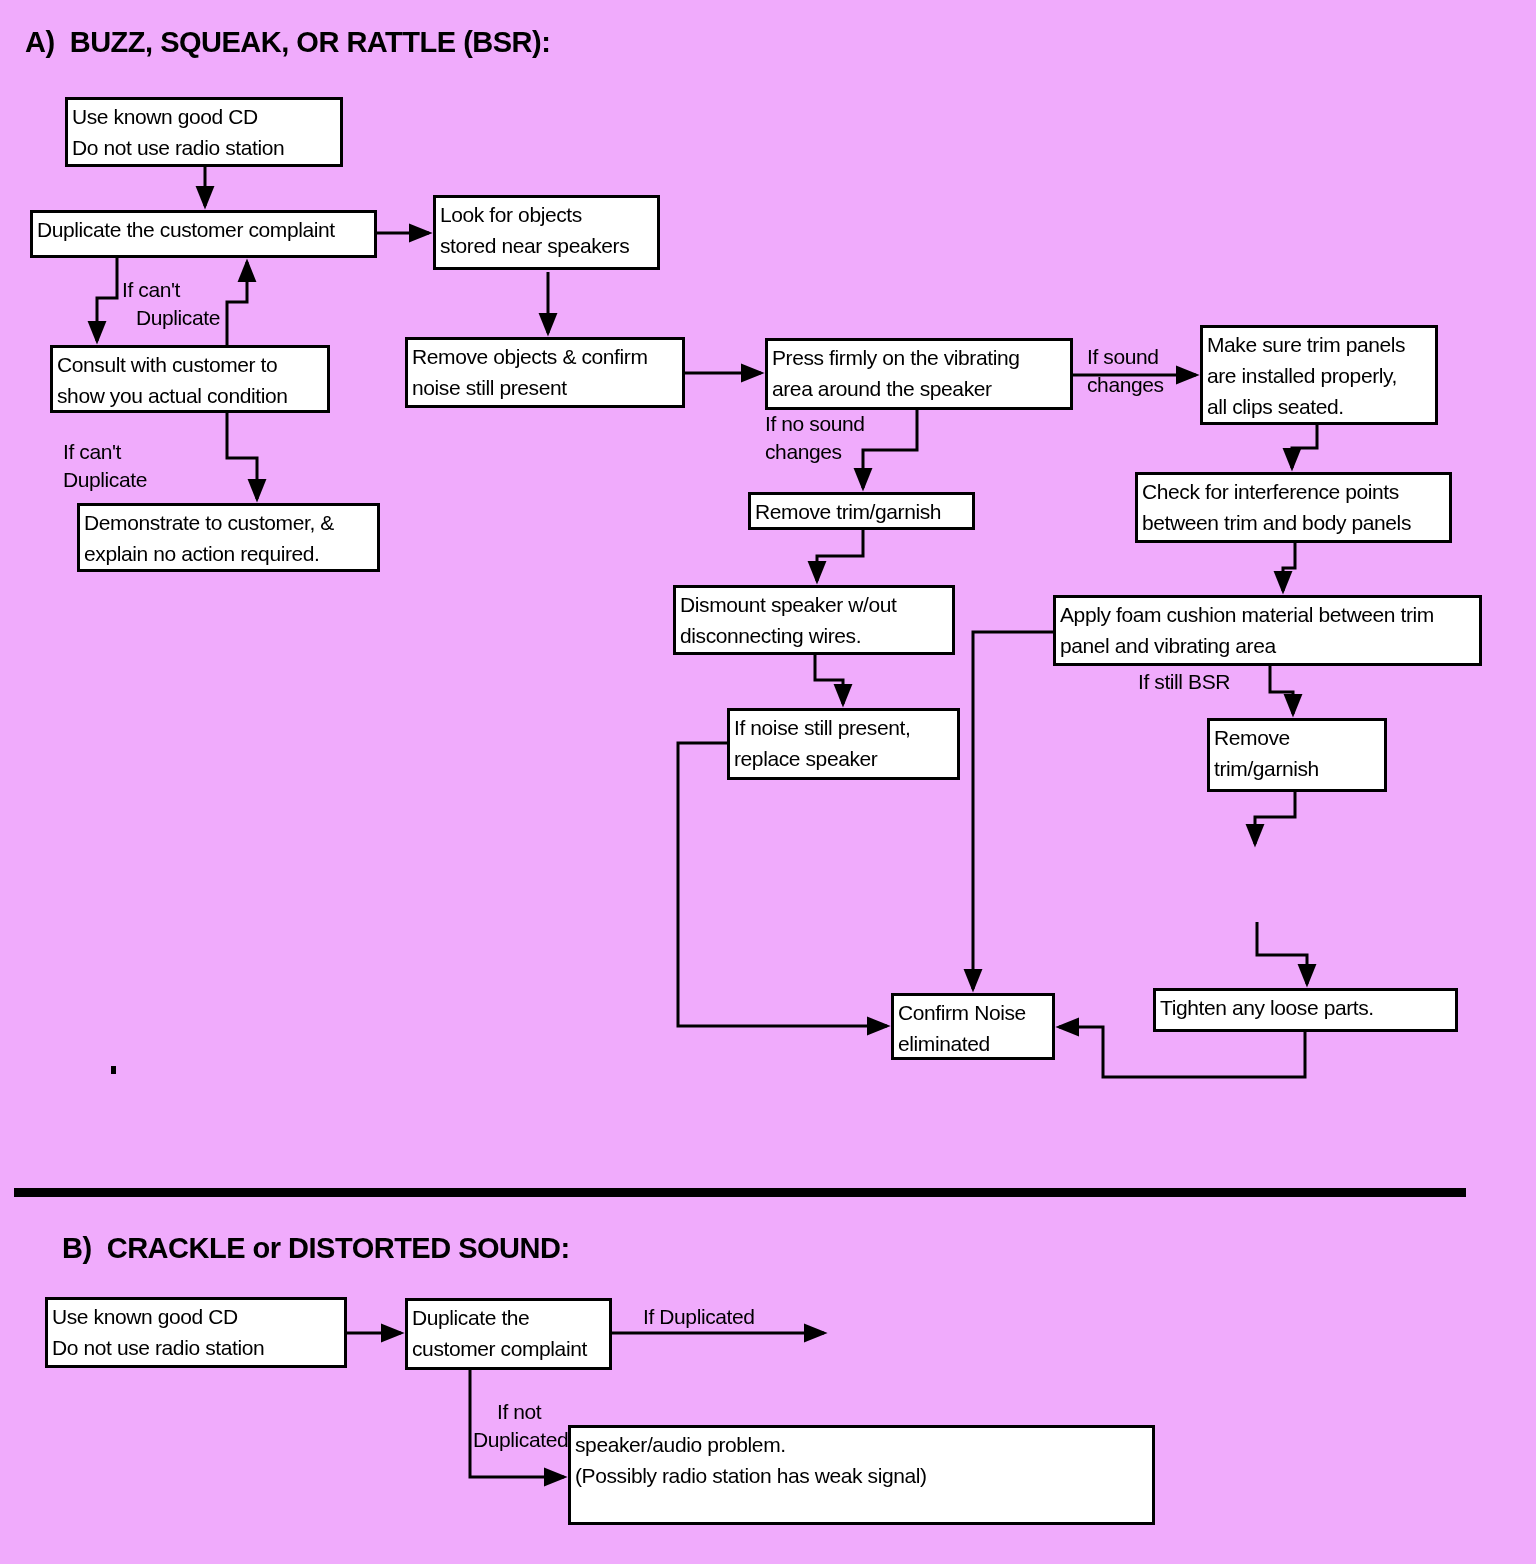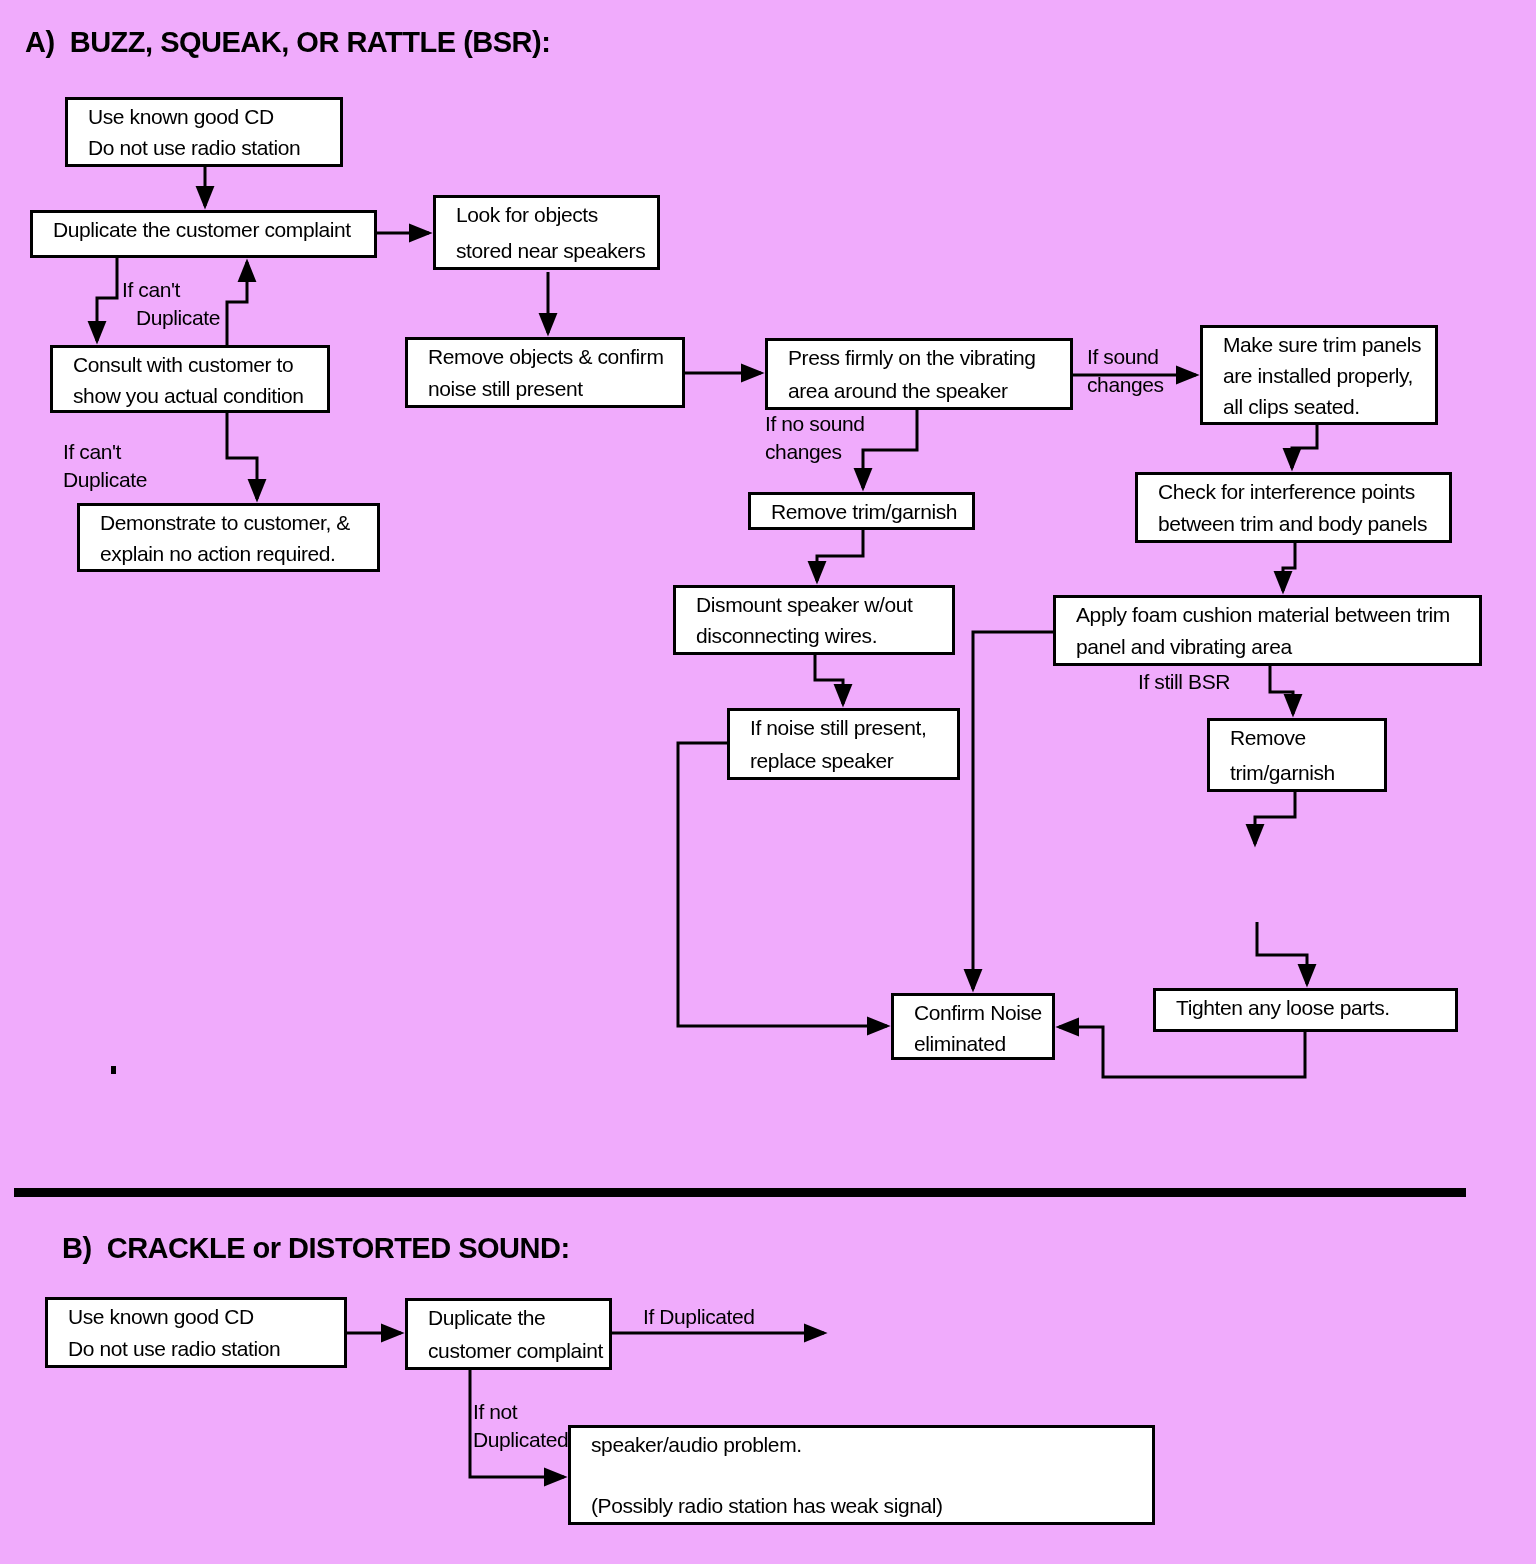--- a/index.html
+++ b/index.html
@@ -8,32 +8,32 @@
     font-family:"Liberation Sans", sans-serif;color:#000;overflow:hidden;
   }
   svg.connectors{position:absolute;left:0;top:0;pointer-events:none;}
   svg.connectors path{stroke:#000;stroke-width:3;fill:none;}
   .sec-title{
     position:absolute;font-size:29px;font-weight:bold;letter-spacing:-0.5px;
     white-space:pre;
   }
   .node{
     position:absolute;box-sizing:border-box;border:3px solid #000;background:#fff;
-    display:flex;flex-direction:column;justify-content:space-between;
-    padding:1px 20px;font-size:21px;line-height:31px;letter-spacing:-0.4px;
+    display:flex;flex-direction:column;justify-content:flex-start;
+    padding:1px 4px;font-size:21px;line-height:31px;letter-spacing:-0.4px;
     white-space:nowrap;
   }
   .node span{display:block;}
   .edge-label{
     position:absolute;font-size:21px;line-height:28px;letter-spacing:-0.4px;
     white-space:nowrap;
   }
   .edge-label span{display:block;}
   .lbl-indent2 span:nth-child(2){margin-left:14px;}
-  .lbl-outdent1 span:nth-child(1){margin-left:0;}
+  .lbl-outdent1 span:nth-child(1){margin-left:24px;}
   .divider{position:absolute;background:#000;}
   .dot{position:absolute;background:#000;}
 </style>
 </head>
 <body>
 
 <div class="canvas">
 
   <svg class="connectors" width="1536" height="1564">
     <defs>

